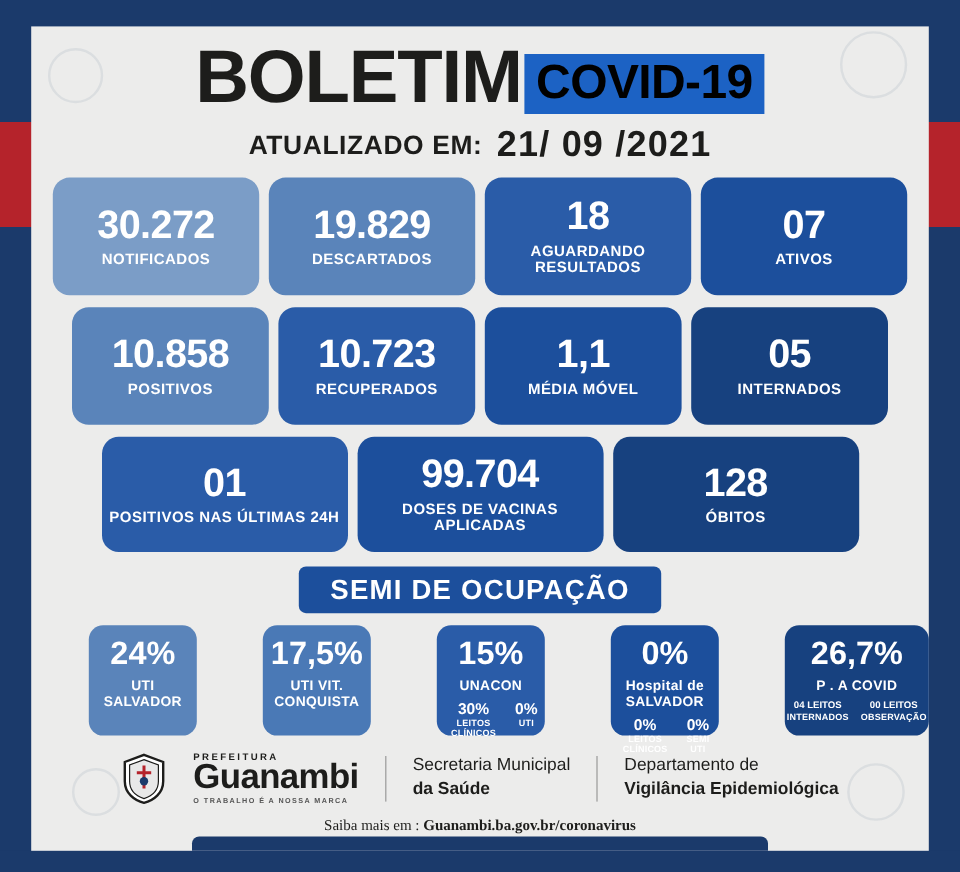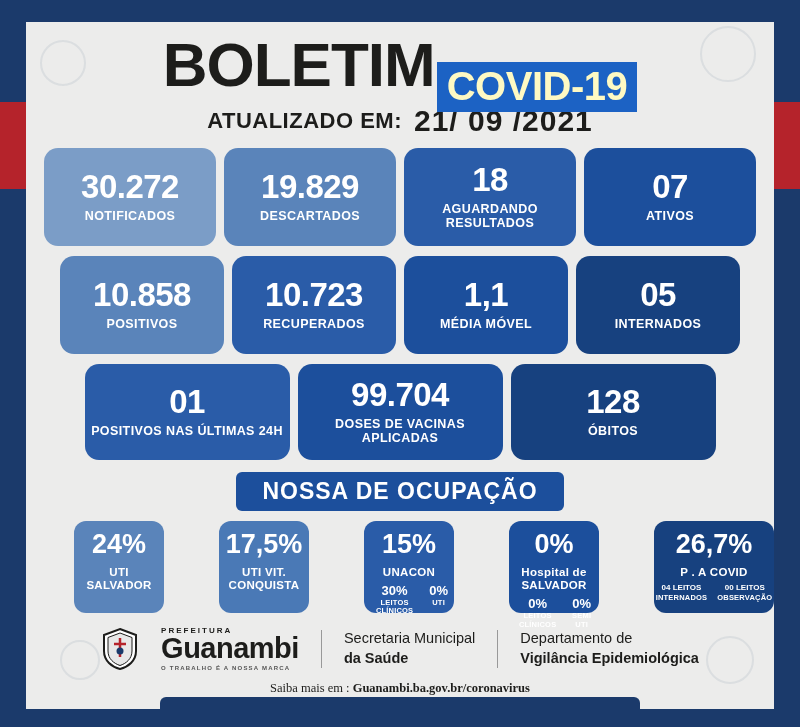--- a/index.html
+++ b/index.html
@@ -46,23 +46,23 @@
   
   .title-row {
     display: flex; align-items: center; justify-content: center;
     margin-top: 12px; gap: 0px;
   }
   .title-main {
     font-size: 62px; font-weight: bold; letter-spacing: -1px;
     color: #1d1d1b; line-height: 1;
   }
   .title-badge {
-    background: #1c62c4; color: #fef9c3; font-size: 40px; font-weight: bold;
+    background: #1c62c4; color: #000000; font-size: 40px; font-weight: bold;
     padding: 4px 10px 6px 10px; line-height: 1; letter-spacing: -0.5px;
-    margin-left: 2px; position: relative; top: 22px;
+    margin-left: 2px; position: relative; top: 5px;
   }
   .subtitle-row {
     display: flex; align-items: center; justify-content: center;
     gap: 12px; margin-top: 8px;
   }
   .subtitle-label {
     font-size: 22px; font-weight: bold; color: #1d1d1b; letter-spacing: 0.5px;
   }
   .subtitle-date {
     font-size: 30px; font-weight: bold; color: #1d1d1b; letter-spacing: 1px;
@@ -203,21 +203,21 @@
         <div class="num">99.704</div>
         <div class="lbl">DOSES DE VACINAS APLICADAS</div>
       </div>
       <div class="card c-deep">
         <div class="num">128</div>
         <div class="lbl">ÓBITOS</div>
       </div>
     </div>
 
     <div class="taxa-wrap">
-      <div class="taxa-banner">NOSSA DE OCUPAÇÃO</div>
+      <div class="taxa-banner">SEMI DE OCUPAÇÃO</div>
     </div>
 
     <div class="occ-grid">
 
       <div class="occ" style="background:#5a84ba;">
         <div class="pct">24%</div>
         <div class="name">UTI SALVADOR</div>
       </div>
 
       <div class="occ" style="background:#4a79b6;">

